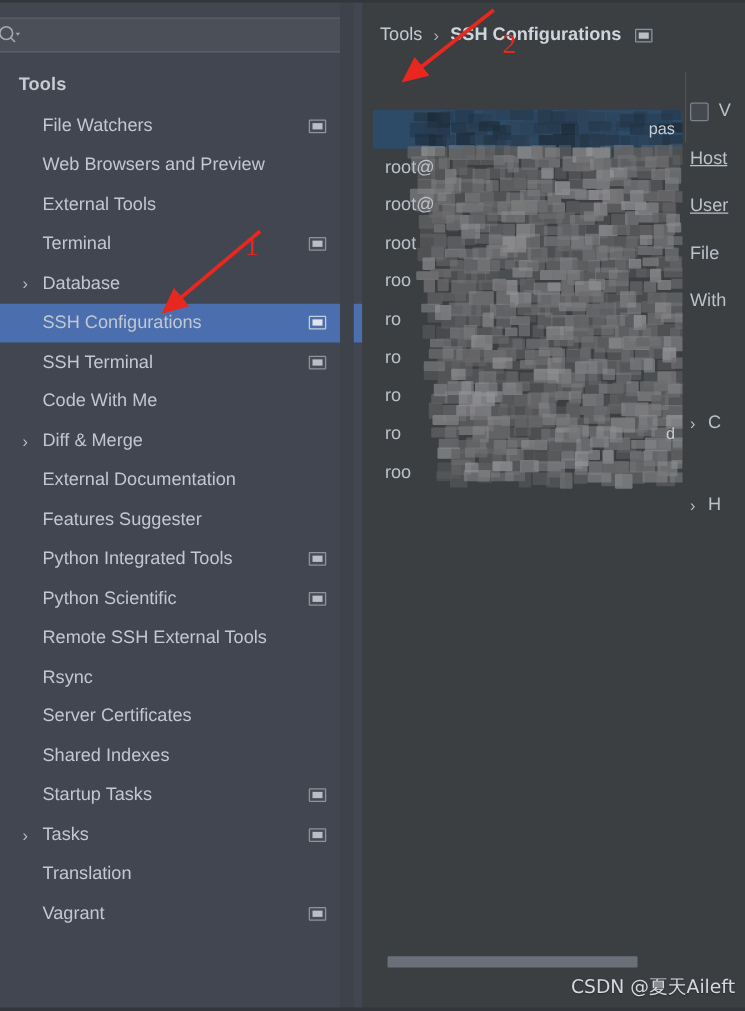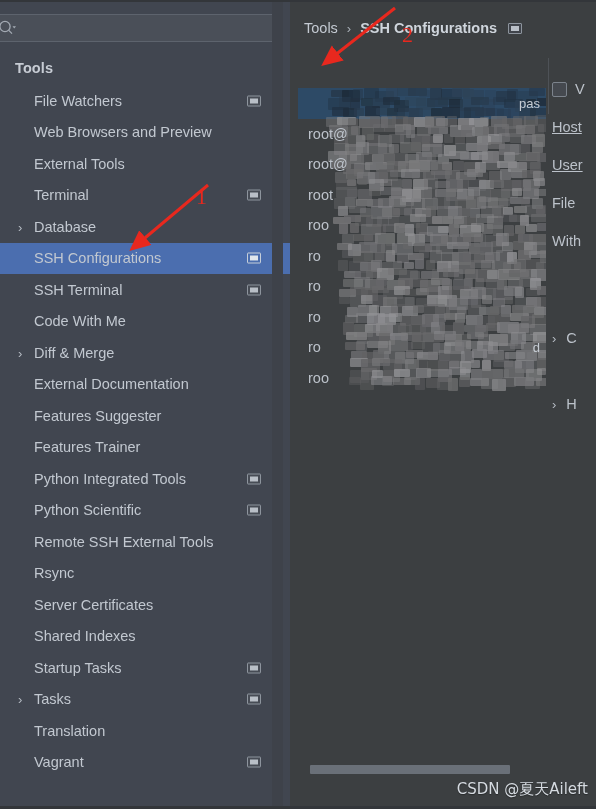--- a/index.html
+++ b/index.html
@@ -259,23 +259,20 @@
         </div>
         <div class="tree-row">
           <span class="chevron">›</span>
           <span>Diff &amp; Merge</span>
         </div>
         <div class="tree-row">
           <span>External Documentation</span>
         </div>
         <div class="tree-row">
           <span>Features Suggester</span>
-        </div>
-        <div class="tree-row">
-          <span>Features Trainer</span>
         </div>
         <div class="tree-row">
           <span>Python Integrated Tools</span>
           <span class="modicon"></span>
         </div>
         <div class="tree-row">
           <span>Python Scientific</span>
           <span class="modicon"></span>
         </div>
         <div class="tree-row">

